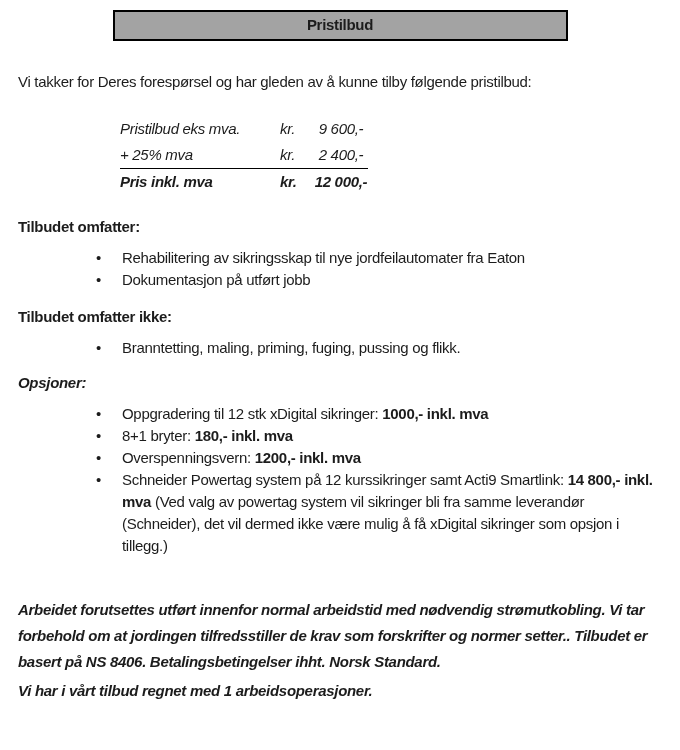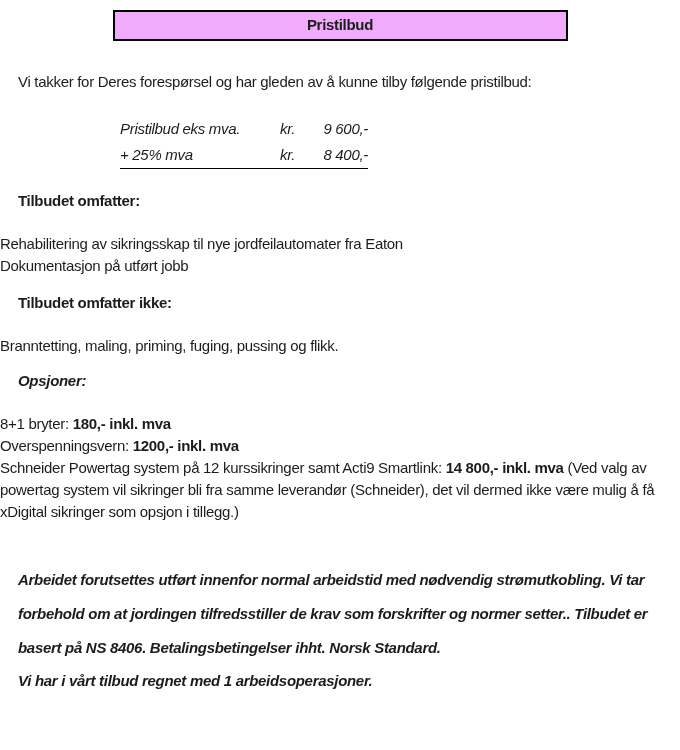--- a/index.html
+++ b/index.html
@@ -9,21 +9,21 @@
     font-family: "Liberation Sans", sans-serif;
     font-size: 15px;
     color: #1c1c1c;
     letter-spacing: -0.3px;
     overflow: hidden;
   }
   .header-box {
     width: 455px;
     margin: 10px auto 0;
     border: 2px solid #000000;
-    background: #f0abfc;
+    background: #a3a3a3;
     text-align: center;
     font-weight: bold;
     padding: 3px 4px 4px;
     line-height: 20px;
   }
   .intro {
     margin: 31px 18px 0;
     line-height: 20px;
   }
   table.price-table {
@@ -31,53 +31,54 @@
     margin: 24px 0 0 120px;
     font-style: italic;
   }
   table.price-table td {
     padding: 0;
     line-height: 26px;
     vertical-align: bottom;
   }
   td.col-label    { width: 160px; }
   td.col-currency { width: 34px; }
-  td.col-amount   { width: 54px; text-align: right; }
+  td.col-amount   { width: 54px; text-align: center; }
   tr.underlined td { border-bottom: 1.5px solid #000000; }
   tr.total td { font-weight: bold; }
   .section-heading {
     font-weight: bold;
     margin-left: 18px;
     line-height: 20px;
   }
   .heading-includes { margin-top: 22px; }
   .heading-excludes { margin-top: 16px; }
   .heading-options  { margin-top: 14px; font-style: italic; }
   ul.bullets {
     list-style: none;
-    margin-top: 22px;
+    margin-top: 10px;
     margin-left: 0;
+    padding-left: 122px;
     padding-right: 20px;
   }
   ul.bullets li {
     position: relative;
     line-height: 22px;
   }
   ul.bullets li::before {
     content: "\2022";
     position: absolute;
     left: -26px;
     top: 0;
     font-size: 15px;
   }
   .terms {
     margin: 40px 20px 0 18px;
     font-weight: bold;
     font-style: italic;
-    line-height: 34px;
+    line-height: 26px;
   }
   .closing {
     margin: 4px 20px 0 18px;
     font-weight: bold;
     font-style: italic;
   }
   .closing p { line-height: 24px; }
   b.price { font-weight: bold; }
 </style>
 </head>
@@ -92,38 +93,44 @@
 <table class="price-table">
   <tbody>
     <tr>
       <td class="col-label">Pristilbud eks mva.</td>
       <td class="col-currency">kr.</td>
       <td class="col-amount">9 600,-</td>
     </tr>
     <tr class="underlined">
       <td class="col-label">+ 25% mva</td>
       <td class="col-currency">kr.</td>
-      <td class="col-amount">8 400,-</td>
+      <td class="col-amount">2 400,-</td>
+    </tr>
+    <tr class="total">
+      <td class="col-label">Pris inkl. mva</td>
+      <td class="col-currency">kr.</td>
+      <td class="col-amount">12 000,-</td>
     </tr>
   </tbody>
 </table>
 
 <div class="section-heading heading-includes">Tilbudet omfatter:</div>
 <ul class="bullets">
   <li>Rehabilitering av sikringsskap til nye jordfeilautomater fra Eaton</li>
   <li>Dokumentasjon på utført jobb</li>
 </ul>
 
 <div class="section-heading heading-excludes">Tilbudet omfatter ikke:</div>
 <ul class="bullets">
   <li>Branntetting, maling, priming, fuging, pussing og flikk.</li>
 </ul>
 
 <div class="section-heading heading-options">Opsjoner:</div>
 <ul class="bullets">
+  <li><span>Oppgradering til 12 stk xDigital sikringer: </span><b class="price">1000,- inkl. mva</b><span></span></li>
   <li><span>8+1 bryter: </span><b class="price">180,- inkl. mva</b><span></span></li>
   <li><span>Overspenningsvern: </span><b class="price">1200,- inkl. mva</b><span></span></li>
   <li><span>Schneider Powertag system på 12 kurssikringer samt Acti9 Smartlink: </span><b class="price">14 800,- inkl. mva</b><span> (Ved valg av powertag system vil sikringer bli fra samme leverandør (Schneider), det vil dermed ikke være mulig å få xDigital sikringer som opsjon i tillegg.)</span></li>
 </ul>
 
 <p class="terms">Arbeidet forutsettes utført innenfor normal arbeidstid med nødvendig strømutkobling. Vi tar forbehold om at jordingen tilfredsstiller de krav som forskrifter og normer setter.. Tilbudet er basert på NS 8406. Betalingsbetingelser ihht. Norsk Standard.</p>
 
 <div class="closing">
   <p>Vi har i vårt tilbud regnet med 1 arbeidsoperasjoner.</p>
 

